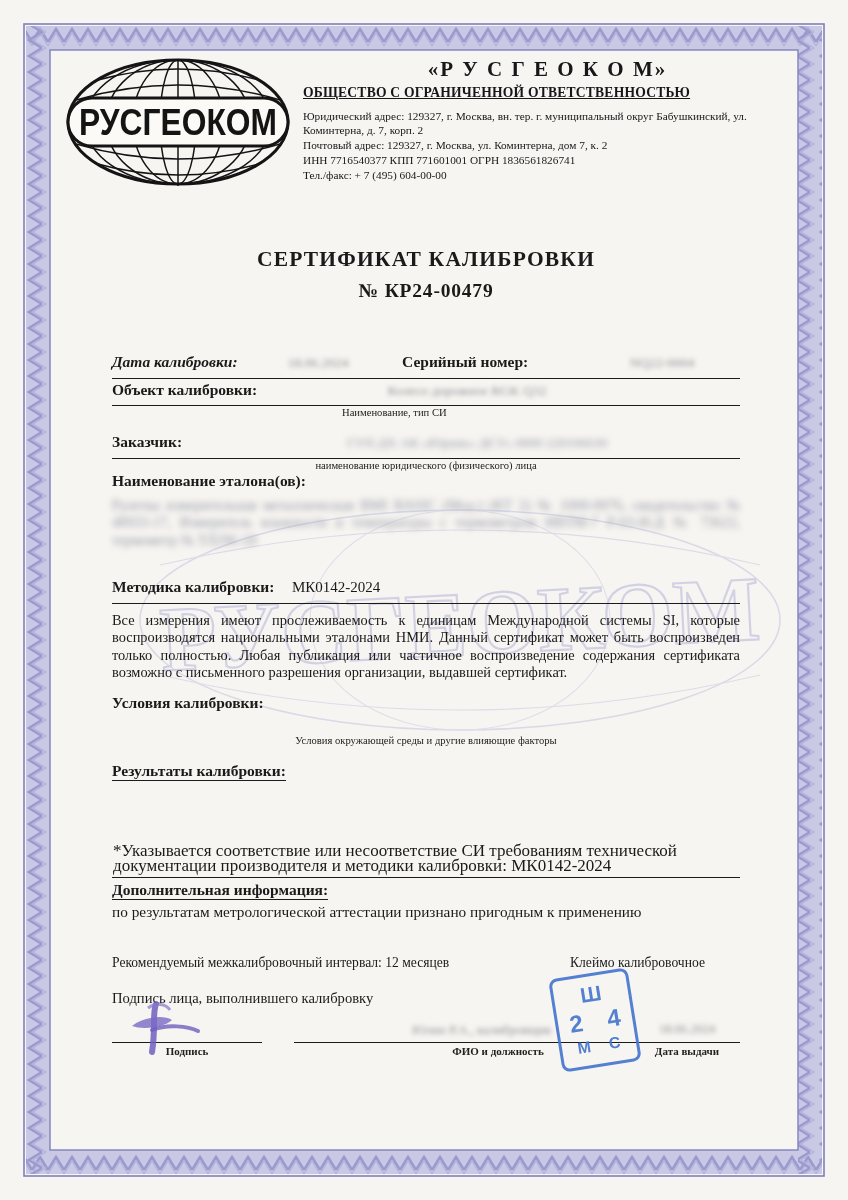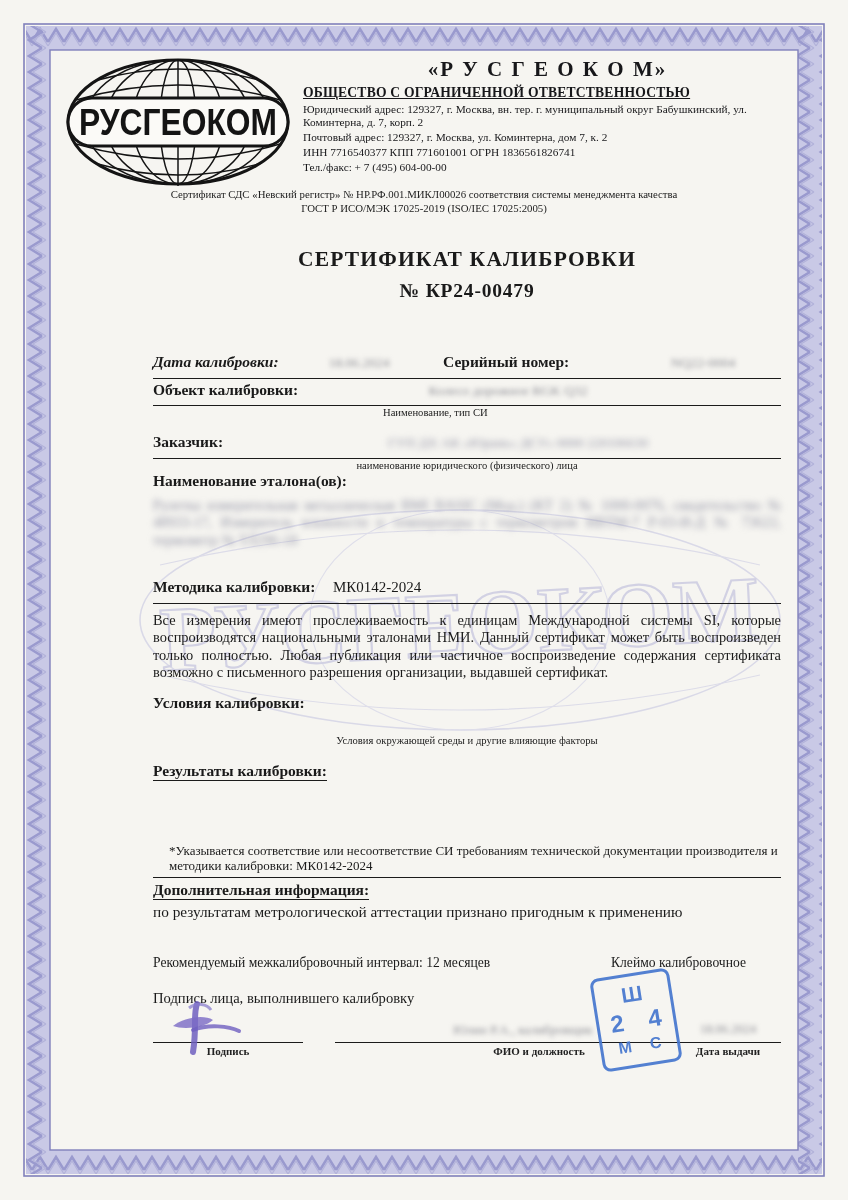--- a/index.html
+++ b/index.html
@@ -1,25 +1,25 @@
 <!DOCTYPE html>
 <html><head>
 <meta charset="utf-8">
 <style>
   html,body{margin:0;padding:0;}
   body{width:848px;height:1200px;background:#f2f1ee;font-family:"Liberation Serif", serif;}
   .page{position:relative;width:848px;height:1200px;background:#f6f5f1;overflow:hidden;}
   .abs{position:absolute;}
   .frame-svg{position:absolute;left:0;top:0;z-index:1;}
   .wm{position:absolute;left:120px;top:505px;z-index:1;opacity:.55;}
-  .content{position:absolute;left:112px;top:0;width:628px;height:1006px;z-index:3;color:#1a1a1a;margin-left:41px;}
+  .content{position:absolute;left:112px;top:0;width:628px;height:1006px;z-index:3;color:#1a1a1a;}
   .hdr-right{position:absolute;left:303px;top:57px;width:489px;z-index:3;color:#17171a;}
   .company-name{text-align:center;font-weight:bold;font-size:21px;letter-spacing:2px;}
   .company-form{font-weight:bold;font-size:13.6px;text-decoration:underline;margin-top:3px;letter-spacing:.2px;}
-  .addr{font-size:11.3px;line-height:13.6px;margin-top:1px;}
+  .addr{font-size:11.3px;line-height:13.6px;margin-top:9px;}
   .addr div{margin-top:1.5px;}
   .cert-lines{position:absolute;left:139px;top:188px;width:570px;z-index:3;text-align:center;font-size:10.8px;line-height:13.5px;color:#222;}
   .doc-title{position:absolute;left:0;top:247px;width:628px;text-align:center;font-weight:bold;font-size:21.5px;letter-spacing:1.2px;}
   .doc-no{position:absolute;left:0;top:280px;width:628px;text-align:center;font-weight:bold;font-size:19.5px;letter-spacing:.8px;}
   .lbl{font-weight:bold;font-size:15.5px;}
   .fieldrow{position:absolute;left:0;width:628px;border-bottom:1.6px solid #1b1b1b;}
   .caption{font-size:10.6px;color:#222;}
   .redacted{filter:blur(2.6px);color:#8f8f96;}
   .redacted-blue{filter:blur(3px);color:#9394a6;}
   .body-text{font-size:14.4px;line-height:17.4px;text-align:justify;}
@@ -95,24 +95,20 @@
     <div class="company-name">«Р У С Г Е О К О М»</div>
     <div class="company-form">ОБЩЕСТВО С ОГРАНИЧЕННОЙ ОТВЕТСТВЕННОСТЬЮ</div>
     <div class="addr">
       <div>Юридический адрес: 129327, г. Москва, вн. тер. г. муниципальный округ Бабушкинский, ул. Коминтерна, д. 7, корп. 2</div>
       <div>Почтовый адрес: 129327, г. Москва, ул. Коминтерна, дом 7, к. 2</div>
       <div>ИНН 7716540377 КПП 771601001 ОГРН 1836561826741</div>
       <div>Тел./факс: + 7 (495) 604-00-00</div>
     </div>
   </div>
 
-  <div class="cert-lines">
-    <div>Сертификат СДС «Невский регистр» № НР.РФ.001.МИКЛ00026 соответствия системы менеджмента качества</div>
-    <div>ГОСТ Р ИСО/МЭК 17025-2019 (ISO/IEC 17025:2005)</div>
-  </div>
 
   <div class="content">
 
     <div class="doc-title">СЕРТИФИКАТ КАЛИБРОВКИ</div>
     <div class="doc-no">№ КР24-00479</div>
 
     <div class="fieldrow" style="top:351px;height:27px;">
       <span class="lbl abs" style="left:0;top:2px;font-style:italic;">Дата калибровки:</span>
       <span class="redacted abs" style="left:158px;top:4px;width:96px;text-align:center;font-size:13.5px;">18.06.2024</span>
       <span class="lbl abs" style="left:290px;top:2px;">Серийный номер:</span>
@@ -141,21 +137,21 @@
 
     <div class="abs body-text" style="left:0;top:612px;width:628px;">Все измерения имеют прослеживаемость к единицам Международной системы SI, которые воспроизводятся национальными эталонами НМИ. Данный сертификат может быть воспроизведен только полностью. Любая публикация или частичное воспроизведение содержания сертификата возможно с письменного разрешения организации, выдавшей сертификат.</div>
 
     <div class="abs lbl" style="left:0;top:694px;">Условия калибровки:</div>
     <div class="caption abs" style="left:0;top:735px;width:628px;text-align:center;">Условия окружающей среды и другие влияющие факторы</div>
 
     <div class="abs" style="left:0;top:762px;">
       <span class="lbl underl">Результаты калибровки:</span>
     </div>
 
-    <div class="abs" style="left:16px;top:844px;width:628px;font-size:13px;line-height:14.5px;">*Указывается соответствие или несоответствие СИ требованиям технической документации производителя и методики калибровки: МК0142-2024</div>
+    <div class="abs" style="left:1px;top:844px;width:628px;font-size:17px;line-height:14.5px;">*Указывается соответствие или несоответствие СИ требованиям технической документации производителя и методики калибровки: МК0142-2024</div>
 
     <div class="rule abs" style="left:0;top:877px;width:628px;"></div>
     <div class="abs" style="left:0;top:881px;">
       <span class="lbl underl">Дополнительная информация:</span>
     </div>
     <div class="abs" style="left:0;top:903px;width:628px;font-size:15.3px;text-align:justify;">по результатам метрологической аттестации признано пригодным к применению</div>
 
     <div class="abs" style="left:0;top:955px;font-size:13.6px;">Рекомендуемый межкалибровочный интервал: 12 месяцев</div>
     <div class="abs" style="left:458px;top:955px;font-size:13.6px;">Клеймо калибровочное</div>
 

